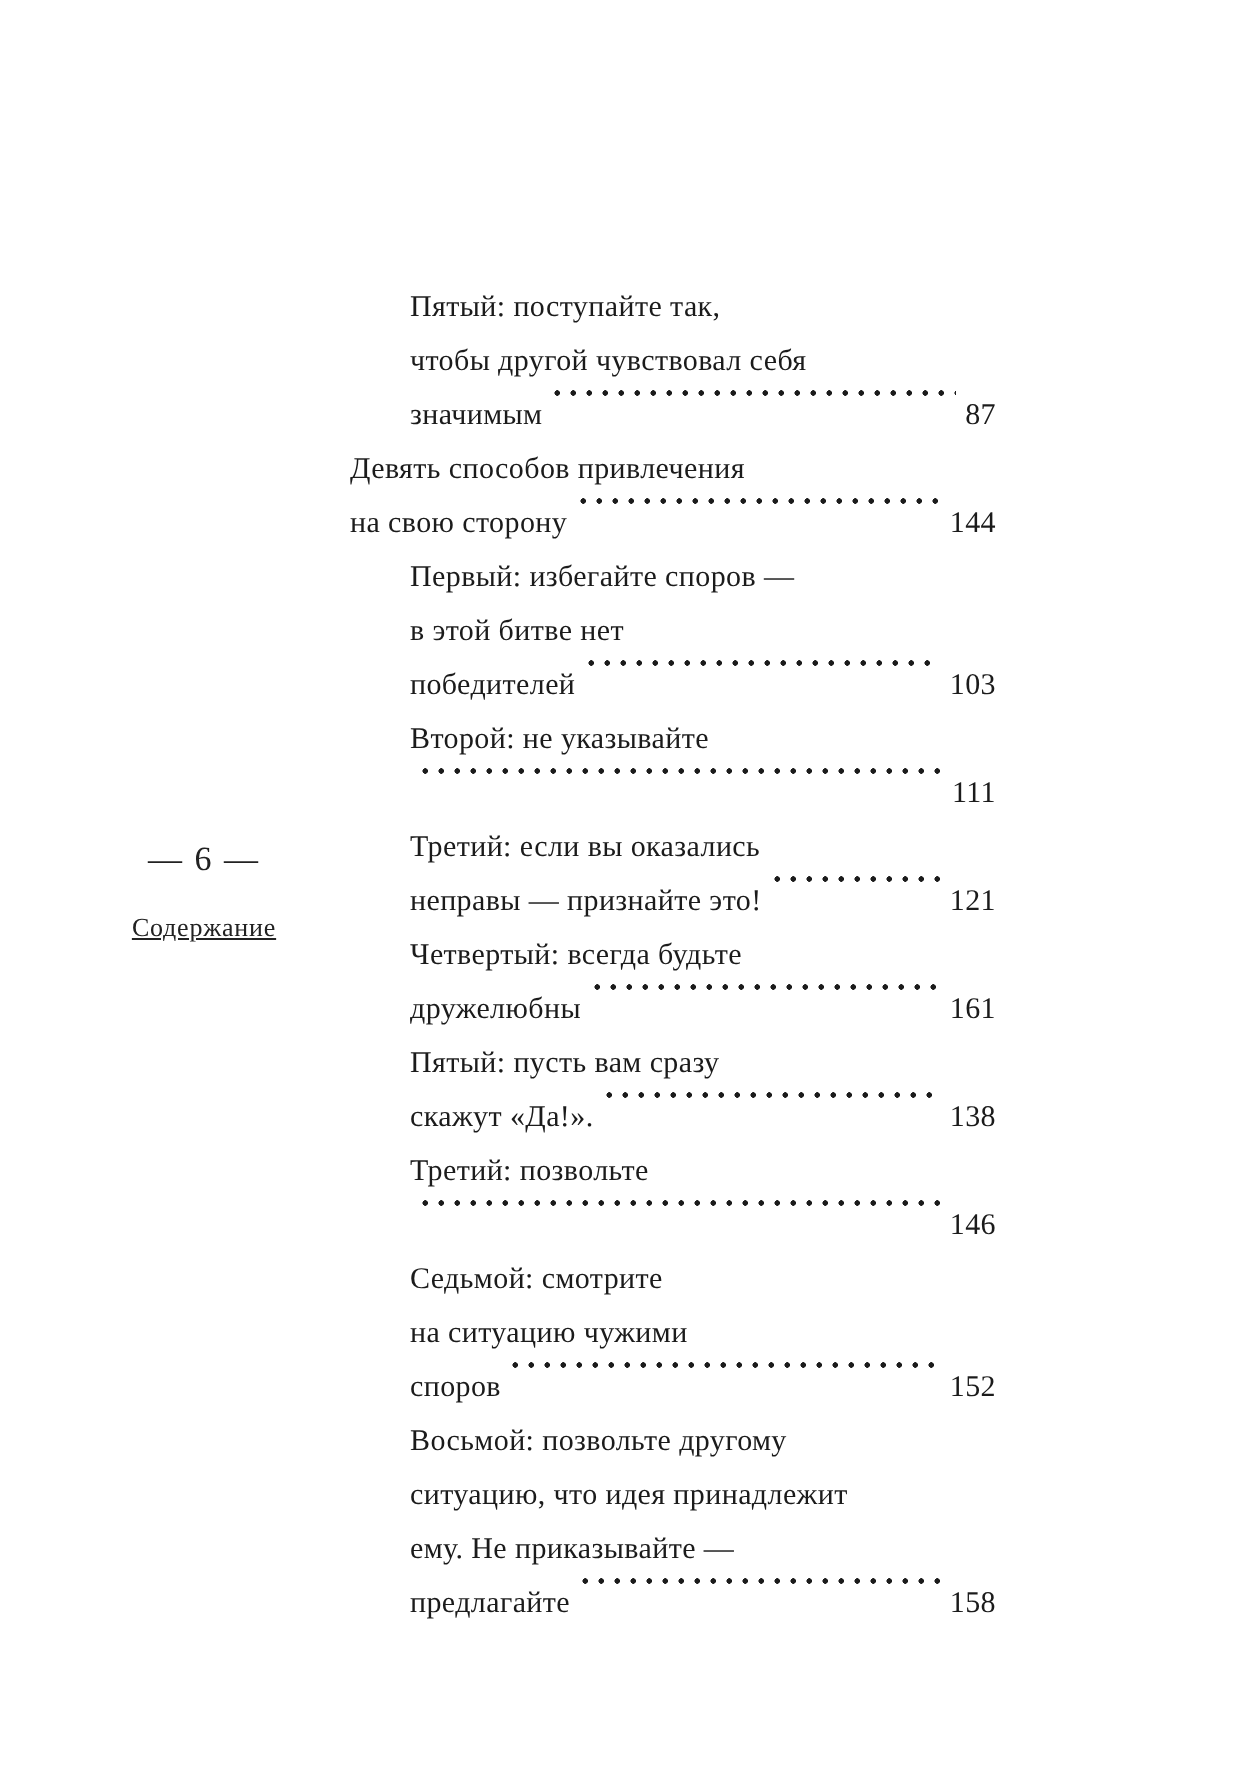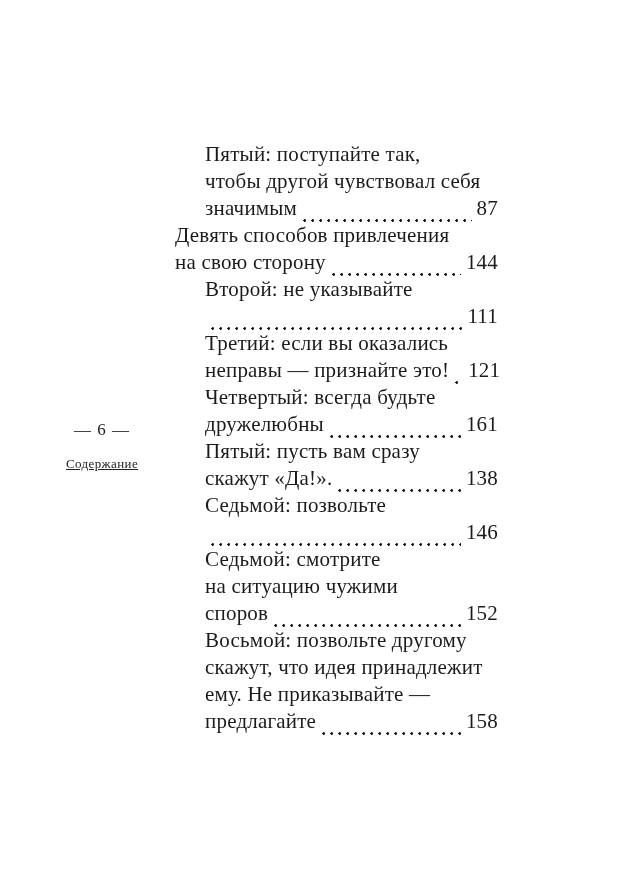--- a/index.html
+++ b/index.html
@@ -37,30 +37,30 @@
     color: #222;
     text-decoration: underline;
   }
 
   
   .toc {
     position: absolute;
     left: 175px;
     top: 141px;
     width: 323px;
-    font-size: 21px;
+    font-size: 15px;
     line-height: 27px;
     letter-spacing: 0.2px;
   }
   .entry { margin: 0; }
   .entry.level1 { padding-left: 30px; }
   .line { white-space: nowrap; }
   .lastline {
     display: flex;
-    align-items: flex-end;
+    align-items: flex-start;
   }
   .lastline .txt {
     white-space: nowrap;
     flex: 0 0 auto;
   }
   .leader {
     flex: 1 1 auto;
     height: 3px;
     min-width: 8px;
     margin: 0 5px 0 6px;
@@ -96,20 +96,29 @@
       </div>
       <div class="entry level0">
         <div class="line">Девять способов привлечения</div>
         <div class="line lastline">
           <span class="txt">на свою сторону</span>
           <span class="leader"></span>
           <span class="pageref">144</span>
         </div>
       </div>
       <div class="entry level1">
+        <div class="line">Первый: избегайте споров —</div>
+        <div class="line">в этой битве нет</div>
+        <div class="line lastline">
+          <span class="txt">победителей</span>
+          <span class="leader"></span>
+          <span class="pageref">103</span>
+        </div>
+      </div>
+      <div class="entry level1">
         <div class="line">Второй: не указывайте</div>
         <div class="line lastline">
           <span class="leader"></span>
           <span class="pageref">111</span>
         </div>
       </div>
       <div class="entry level1">
         <div class="line">Третий: если вы оказались</div>
         <div class="line lastline">
           <span class="txt">неправы — признайте это!</span>
@@ -127,38 +136,38 @@
       </div>
       <div class="entry level1">
         <div class="line">Пятый: пусть вам сразу</div>
         <div class="line lastline">
           <span class="txt">скажут «Да!».</span>
           <span class="leader"></span>
           <span class="pageref">138</span>
         </div>
       </div>
       <div class="entry level1">
-        <div class="line">Седьмой: позвольте</div>
+        <div class="line">Третий: позвольте</div>
         <div class="line lastline">
           <span class="leader"></span>
           <span class="pageref">146</span>
         </div>
       </div>
       <div class="entry level1">
         <div class="line">Седьмой: смотрите</div>
         <div class="line">на ситуацию чужими</div>
         <div class="line lastline">
           <span class="txt">споров</span>
           <span class="leader"></span>
           <span class="pageref">152</span>
         </div>
       </div>
       <div class="entry level1">
         <div class="line">Восьмой: позвольте другому</div>
-        <div class="line">скажут, что идея принадлежит</div>
+        <div class="line">ситуацию, что идея принадлежит</div>
         <div class="line">ему. Не приказывайте —</div>
         <div class="line lastline">
           <span class="txt">предлагайте</span>
           <span class="leader"></span>
           <span class="pageref">158</span>
         </div>
       </div>
     </div>
 
 </div>

